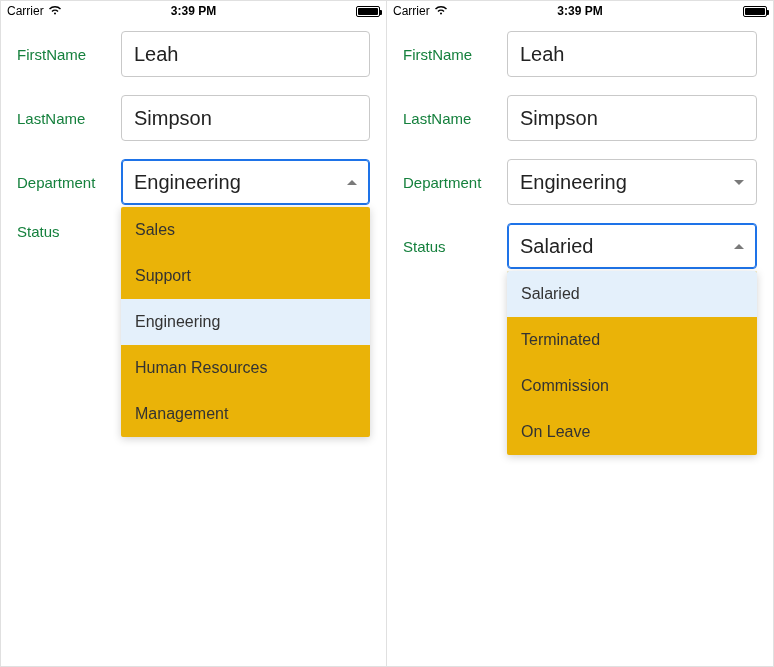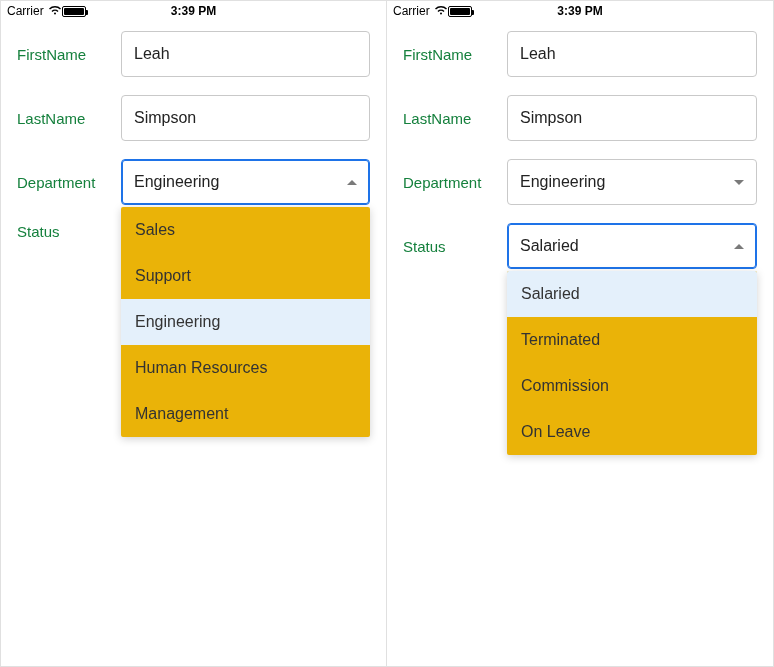--- a/index.html
+++ b/index.html
@@ -24,20 +24,21 @@
     background: #fff;
     border-right: 1px solid #e0e0e0;
   }
   .device:last-child { border-right: none; width: 386px; }
 
   
   .statusbar {
     height: 20px;
     display: flex;
     align-items: center;
+    justify-content: space-between;
     padding: 0 6px;
     font-size: 12px;
     color: #000;
   }
   .sb-left, .sb-right { display: flex; align-items: center; gap: 4px; }
   .sb-center { position:absolute; left:0; right:0; text-align:center; font-size:12px; font-weight:600; pointer-events:none;}
   .battery {
     position: relative;
     width: 24px; height: 11px;
     border: 1px solid #000; border-radius: 2px;
@@ -67,21 +68,21 @@
     flex: 1;
     position: relative;
   }
   .input, .select {
     width: 100%;
     height: 46px;
     border: 1px solid #c9c9c9;
     border-radius: 4px;
     background: #fff;
     padding: 0 12px;
-    font-size: 16px;
+    font-size: 20px;
     color: #222;
     display: flex;
     align-items: center;
     justify-content: space-between;
   }
   .select.expanded {
     border-color: #1e73e8;
     box-shadow: 0 0 0 1px #1e73e8 inset;
   }
   .caret {

